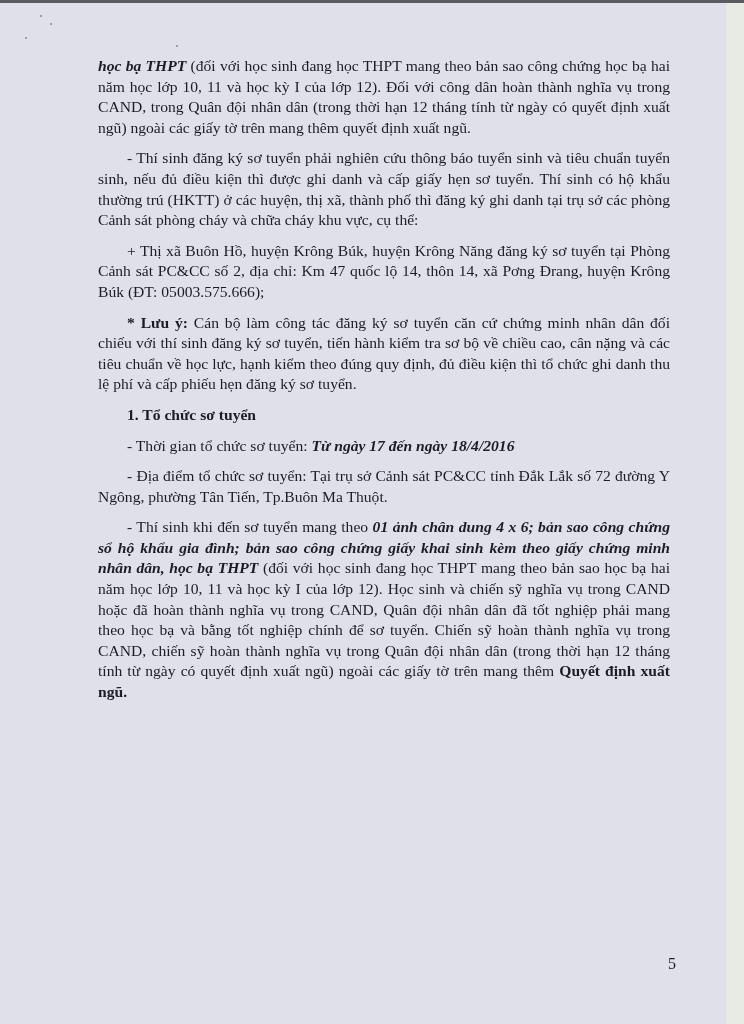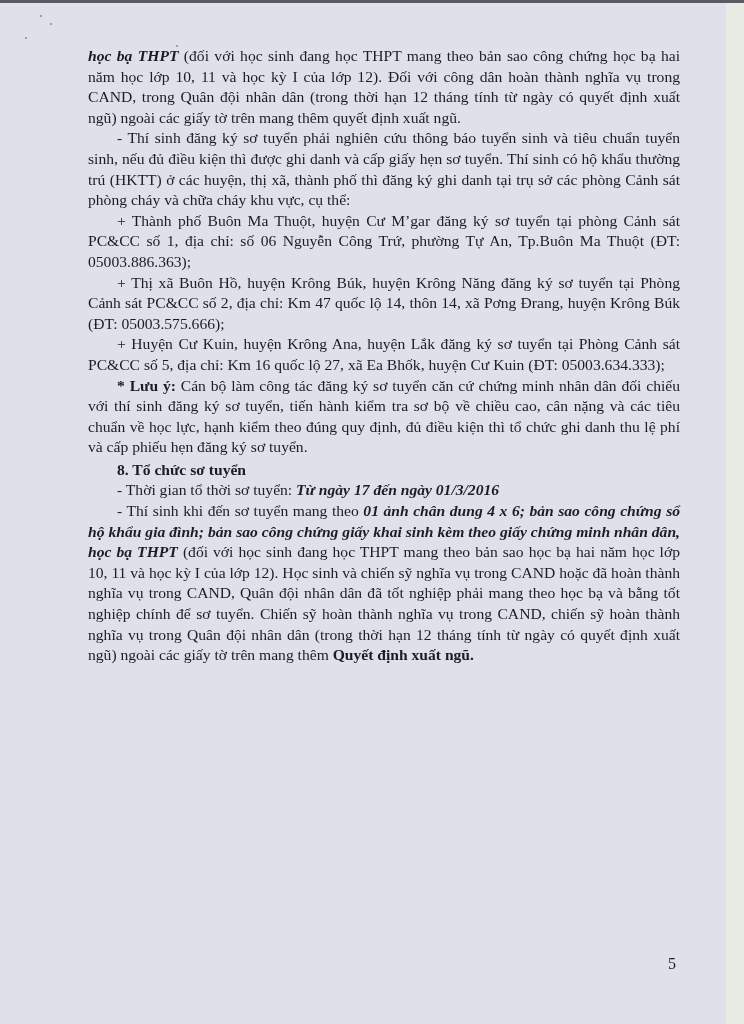--- a/index.html
+++ b/index.html
@@ -13,21 +13,21 @@
   .topbar { position: absolute; left: 0; top: 0; width: 744px; height: 3px; background: #5a5a60; }
   .page {
     position: absolute; left: 0; top: 3px; width: 726px; height: 1021px;
     background: #dfe0ea;
   }
   .strip { position: absolute; left: 726px; top: 3px; width: 18px; height: 1021px; background: #e8ebe3; }
   .content {
     position: absolute; left: 88px; top: 46px; width: 592px;
     font-size: 15.6px; line-height: 20.6px; text-align: justify;
   }
-  .content p { margin: 0; }
+  .content p { margin: 10px; }
   .indent { text-indent: 29px; }
   .b { font-weight: bold; }
   .i { }
   .bi { font-weight: bold; font-style: italic; }
   .heading { margin-top: 2px !important; padding-left: 29px; font-weight: bold; }
   .pagenum {
     position: absolute; left: 668px; top: 955px;
     font-size: 16px;
   }
   .speck { position: absolute; width: 2px; height: 2px; background: #8a8a92; border-radius: 1px; }
@@ -42,27 +42,26 @@
   <span class="speck" style="left:25px;top:34px;"></span>
   <span class="speck" style="left:176px;top:42px;"></span>
 </div>
 <div class="strip"></div>
 
 <div class="content">
   <p><span class="bi">học bạ THPT</span><span> (đối với học sinh đang học THPT mang theo bản sao công chứng học bạ hai năm học lớp 10, 11 và học kỳ I của lớp 12). Đối với công dân hoàn thành nghĩa vụ trong CAND, trong Quân đội nhân dân (trong thời hạn 12 tháng tính từ ngày có quyết định xuất ngũ) ngoài các giấy tờ trên mang thêm quyết định xuất ngũ.</span></p>
 
   <p class="indent">- Thí sinh đăng ký sơ tuyển phải nghiên cứu thông báo tuyển sinh và tiêu chuẩn tuyển sinh, nếu đủ điều kiện thì được ghi danh và cấp giấy hẹn sơ tuyển. Thí sinh có hộ khẩu thường trú (HKTT) ở các huyện, thị xã, thành phố thì đăng ký ghi danh tại trụ sở các phòng Cảnh sát phòng cháy và chữa cháy khu vực, cụ thể:</p>
 
-  <p class="indent">+ Thành phố Buôn Ma Thuột, huyện Cư M’gar đăng ký sơ tuyển tại phòng Cảnh sát PC&amp;CC số 1, địa chỉ: số 06 Nguyễn Công Trứ, phường Tự An, Tp.Buôn Ma Thuột (ĐT: 05003.886.363);</p>
   <p class="indent">+ Thị xã Buôn Hồ, huyện Krông Búk, huyện Krông Năng đăng ký sơ tuyển tại Phòng Cảnh sát PC&amp;CC số 2, địa chỉ: Km 47 quốc lộ 14, thôn 14, xã Pơng Đrang, huyện Krông Búk (ĐT: 05003.575.666);</p>
-  <p class="indent">+ Huyện Cư Kuin, huyện Krông Ana, huyện Lắk đăng ký sơ tuyển tại Phòng Cảnh sát PC&amp;CC số 5, địa chỉ: Km 16 quốc lộ 27, xã Ea Bhốk, huyện Cư Kuin (ĐT: 05003.634.333);</p>
 
   <p class="indent i"><span class="b">* Lưu ý:</span><span> Cán bộ làm công tác đăng ký sơ tuyển căn cứ chứng minh nhân dân đối chiếu với thí sinh đăng ký sơ tuyển, tiến hành kiểm tra sơ bộ về chiều cao, cân nặng và các tiêu chuẩn về học lực, hạnh kiểm theo đúng quy định, đủ điều kiện thì tổ chức ghi danh thu lệ phí và cấp phiếu hẹn đăng ký sơ tuyển.</span></p>
 
-  <p class="heading">8. Tổ chức sơ tuyển</p>
+  <p class="heading">1. Tổ chức sơ tuyển</p>
 
-  <p class="indent"><span>- Thời gian tổ thời sơ tuyển: </span><span class="bi">Từ ngày 17 đến ngày 01/3/2016</span></p>
+  <p class="indent"><span>- Thời gian tổ chức sơ tuyển: </span><span class="bi">Từ ngày 17 đến ngày 18/4/2016</span></p>
 
+  <p class="indent">- Địa điểm tổ chức sơ tuyển: Tại trụ sở Cảnh sát PC&amp;CC tỉnh Đắk Lắk số 72 đường Y Ngông, phường Tân Tiến, Tp.Buôn Ma Thuột.</p>
 
   <p class="indent"><span>- Thí sinh khi đến sơ tuyển mang theo </span><span class="bi">01 ảnh chân dung 4 x 6; bản sao công chứng sổ hộ khẩu gia đình; bản sao công chứng giấy khai sinh kèm theo giấy chứng minh nhân dân, học bạ THPT</span><span class="i"> (đối với học sinh đang học THPT mang theo bản sao học bạ hai năm học lớp 10, 11 và học kỳ I của lớp 12)</span><span>. Học sinh và chiến sỹ nghĩa vụ trong CAND hoặc đã hoàn thành nghĩa vụ trong CAND, Quân đội nhân dân đã tốt nghiệp phải mang theo học bạ và bằng tốt nghiệp chính để sơ tuyển. Chiến sỹ hoàn thành nghĩa vụ trong CAND, chiến sỹ hoàn thành nghĩa vụ trong Quân đội nhân dân (trong thời hạn 12 tháng tính từ ngày có quyết định xuất ngũ) ngoài các giấy tờ trên mang thêm </span><span class="b">Quyết định xuất ngũ.</span></p>
 </div>
 
 <div class="pagenum">5</div>
 
 </body></html>

